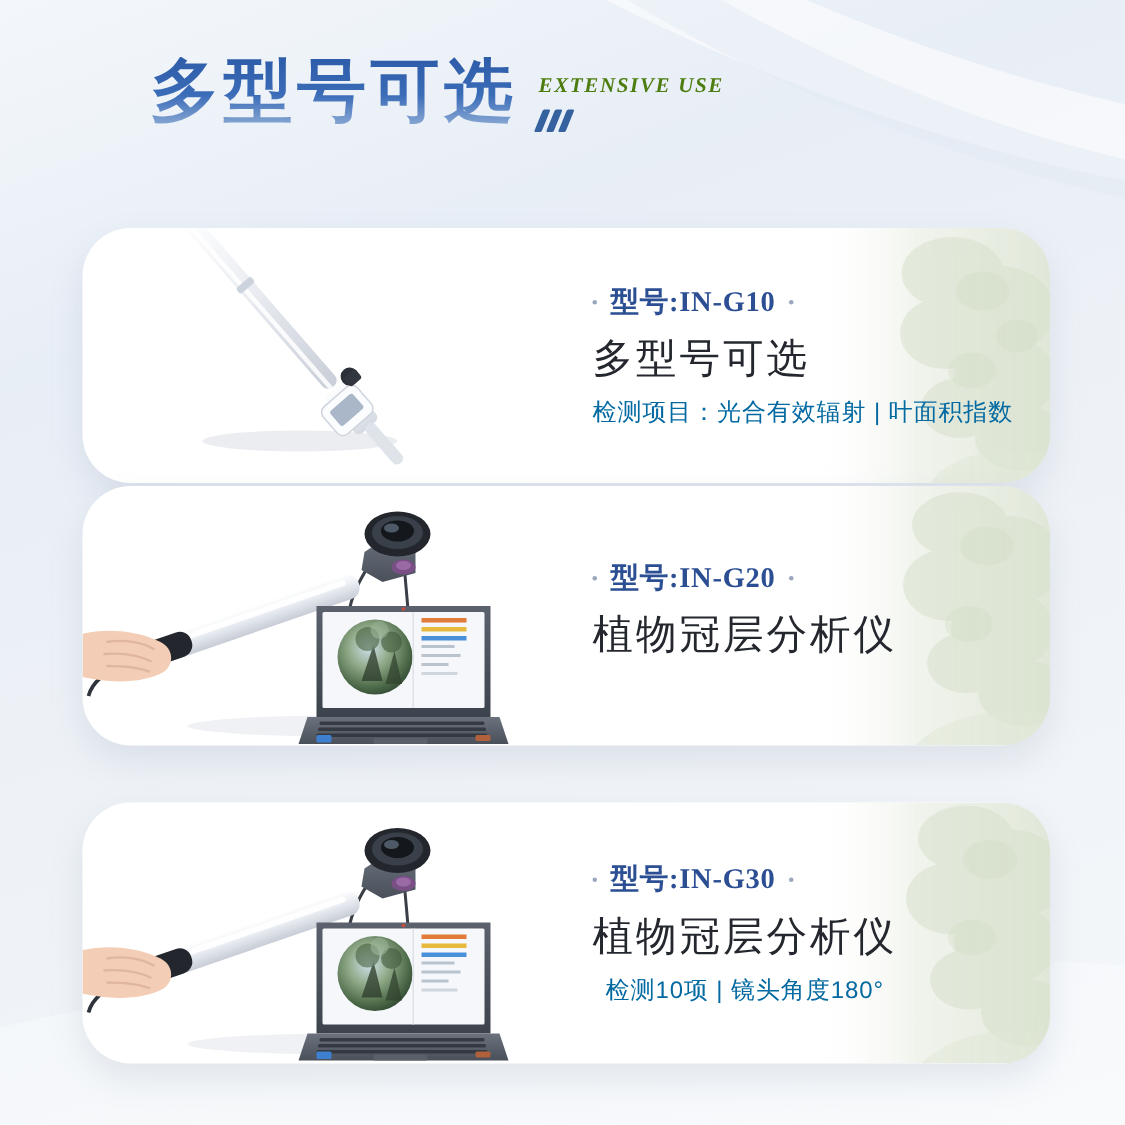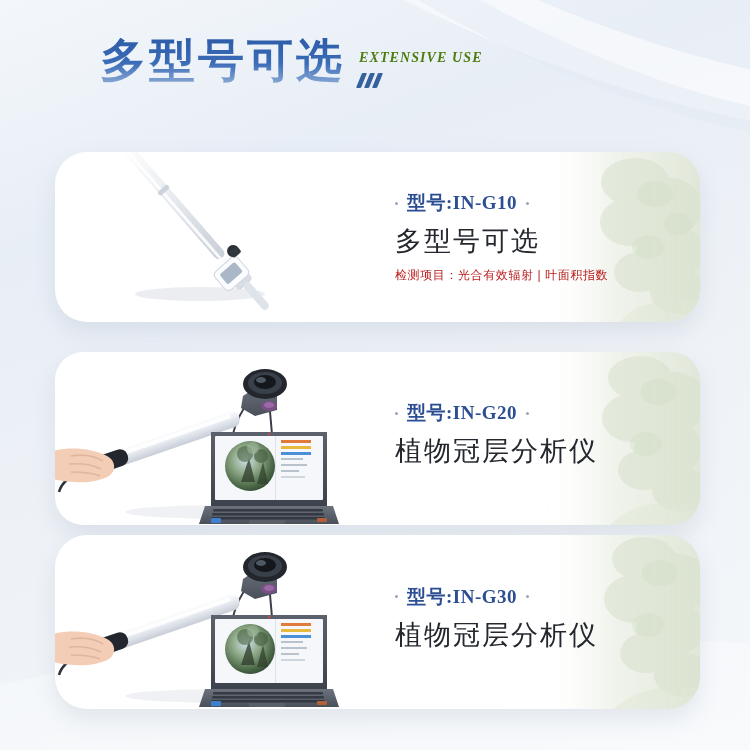--- a/index.html
+++ b/index.html
@@ -68,21 +68,21 @@
   .card {
     position:absolute;
     left:55px;
     width:645px;
     background:#ffffff;
     border-radius:32px;
     box-shadow:0 10px 22px rgba(120,135,160,0.16);
     overflow:hidden;
   }
   #card-0 { top:152px; height:170px; }
-  #card-1 { top:352px; height:173px;border-radius:28px; }
+  #card-1 { top:324px; height:173px; }
   #card-2 { top:535px; height:174px;text-align:center; }
 
   
   .foliage {
     position:absolute; right:0; top:0; bottom:0;
     width:160px;
     opacity:0.55;
     pointer-events:none;
   }
   .foliage svg { display:block; width:100%; height:100%; }
@@ -119,22 +119,22 @@
     font-family:"Liberation Serif", serif;
     font-size:27px;
     color:#24282e;
     letter-spacing:2px;
     line-height:1.25;
     margin-bottom:8px;
     white-space:nowrap;
   }
   .prod-spec {
     font-family:"Liberation Sans", sans-serif;
-    font-size:12px;
-    color:#b91c1c;
+    font-size:16px;
+    color:#0369a1;
     letter-spacing:0.6px;
     white-space:nowrap;
   }
 
   
   .art {
     position:absolute;
     left:0; top:0;
     width:330px; height:100%;
     z-index:2;
@@ -474,14 +474,15 @@
     </svg>
   </div>
 
   <div class="card-text">
     <div class="model-line">
       <span class="dot"></span>
       <span class="model-text">型号:IN-G30</span>
       <span class="dot"></span>
     </div>
     <div class="prod-name">植物冠层分析仪</div>
+    <div class="prod-spec">检测10项 | 镜头角度180°</div>
   </div>
 </div>
 
 </body></html>

